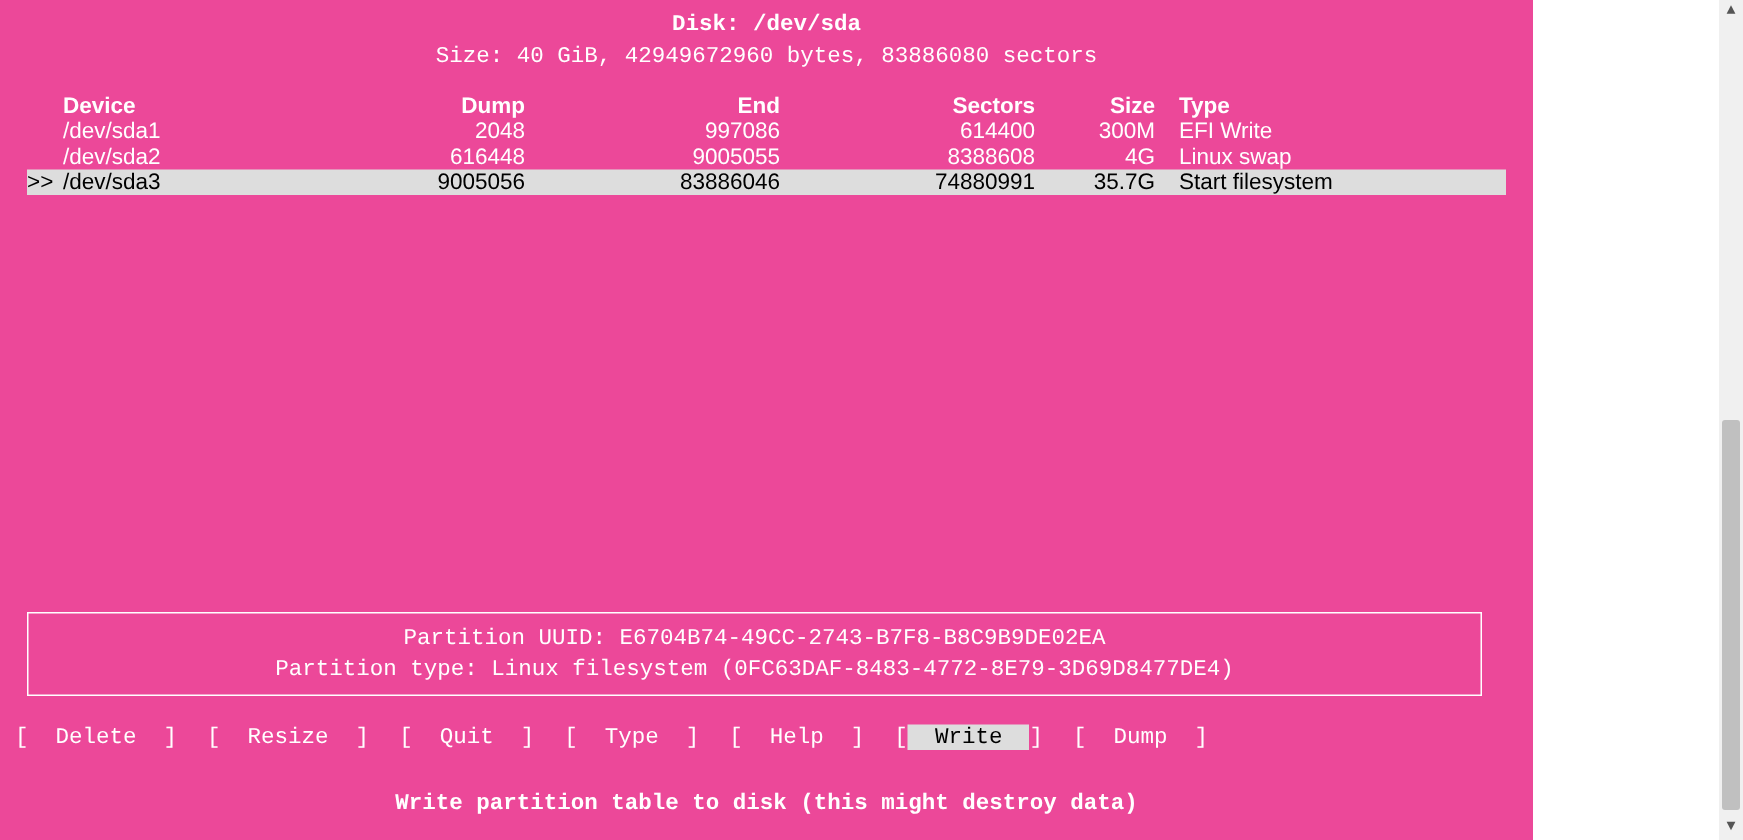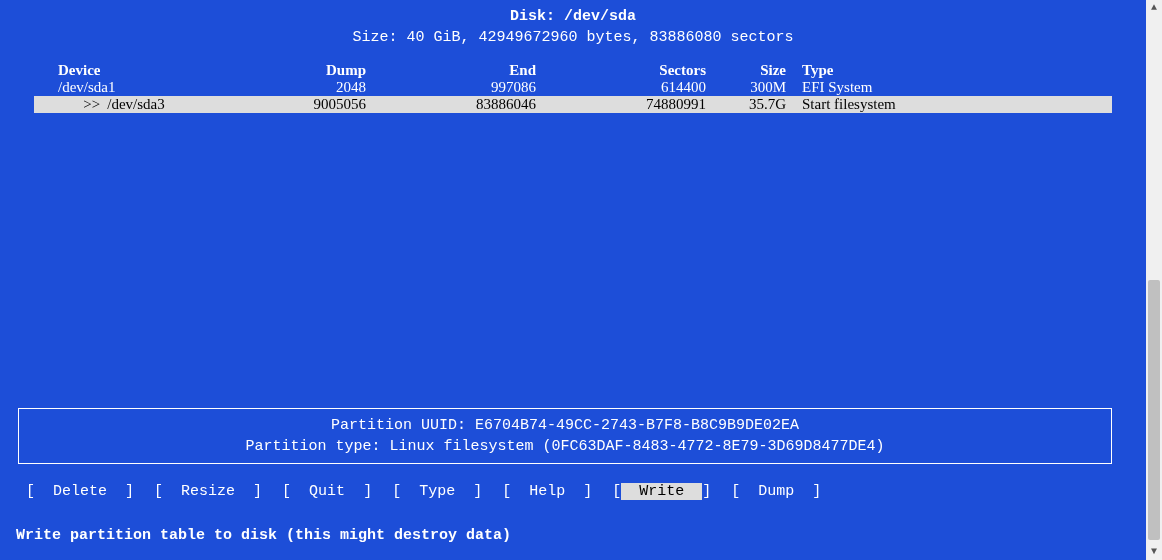--- a/index.html
+++ b/index.html
@@ -10,42 +10,42 @@
     body {
       background: #fff;
       font-family: "Consolas", "Courier New", monospace;
       font-size: 15px;
       width: 1162px;
       height: 560px;
       overflow: hidden;
       position: relative;
     }
     .terminal {
-      background: #1d4ed8;
+      background: #ec4899;
       color: #fff;
-      width: 1146px;
+      width: 1022px;
       height: 560px;
-      padding: 6px 16px;
+      padding: 6px 0;
       position: relative;
     }
     .header {
       text-align: center;
       line-height: 1.4;
       margin-bottom: 14px;
     }
     .header .bold {
       font-weight: bold;
     }
     .table-container {
       padding: 0 18px;
     }
     table {
       width: 100%;
       border-collapse: collapse;
-      font-family: Liberation Serif, serif;
+      font-family: Liberation Sans, sans-serif;
       font-size: inherit;
     }
     th {
       font-weight: bold;
       text-align: left;
     }
     th.num, td.num {
       text-align: right;
       padding-right: 8px;
     }
@@ -60,21 +60,20 @@
     th.type-col, td.type-col {
       text-align: left;
       padding-left: 8px;
     }
     tr.selected {
       background: #ddd;
       color: #000;
     }
     tr.selected td.device-col {
       padding-left: 0;
-      text-align: center;
     }
     .pointer {
       display: inline-block;
       width: 24px;
     }
     .info-box {
       margin: 0 18px;
       border: 1px solid #fff;
       padding: 6px 8px;
       line-height: 1.4;
@@ -95,20 +94,21 @@
       margin: 0 10px;
     }
     .menu-item.selected .label-wrap {
       background: #ddd;
       color: #000;
     }
     .status {
       position: absolute;
       bottom: 16px;
       width: 100%;
+      text-align: center;
       font-weight: bold;
     }
     .scrollbar {
       position: absolute;
       right: 0;
       top: 0;
       bottom: 0;
       width: 16px;
       background: #f0f0f0;
     }
@@ -153,21 +153,29 @@
           <th class="type-col">Type</th>
         </tr>
       </thead>
       <tbody id="partition-body">
           <tr>
             <td class="device-col"><span>/dev/sda1</span></td>
             <td class="num start-col">2048</td>
             <td class="num end-col">997086</td>
             <td class="num sectors-col">614400</td>
             <td class="num size-col">300M</td>
-            <td class="type-col">EFI System</td>
+            <td class="type-col">EFI Write</td>
+          </tr>
+          <tr>
+            <td class="device-col"><span>/dev/sda2</span></td>
+            <td class="num start-col">616448</td>
+            <td class="num end-col">9005055</td>
+            <td class="num sectors-col">8388608</td>
+            <td class="num size-col">4G</td>
+            <td class="type-col">Linux swap</td>
           </tr>
           <tr class="selected">
             <td class="device-col"><span class="pointer">&gt;&gt;&nbsp;&nbsp;</span><span>/dev/sda3</span></td>
             <td class="num start-col">9005056</td>
             <td class="num end-col">83886046</td>
             <td class="num sectors-col">74880991</td>
             <td class="num size-col">35.7G</td>
             <td class="type-col">Start filesystem</td>
           </tr>
         </tbody>

